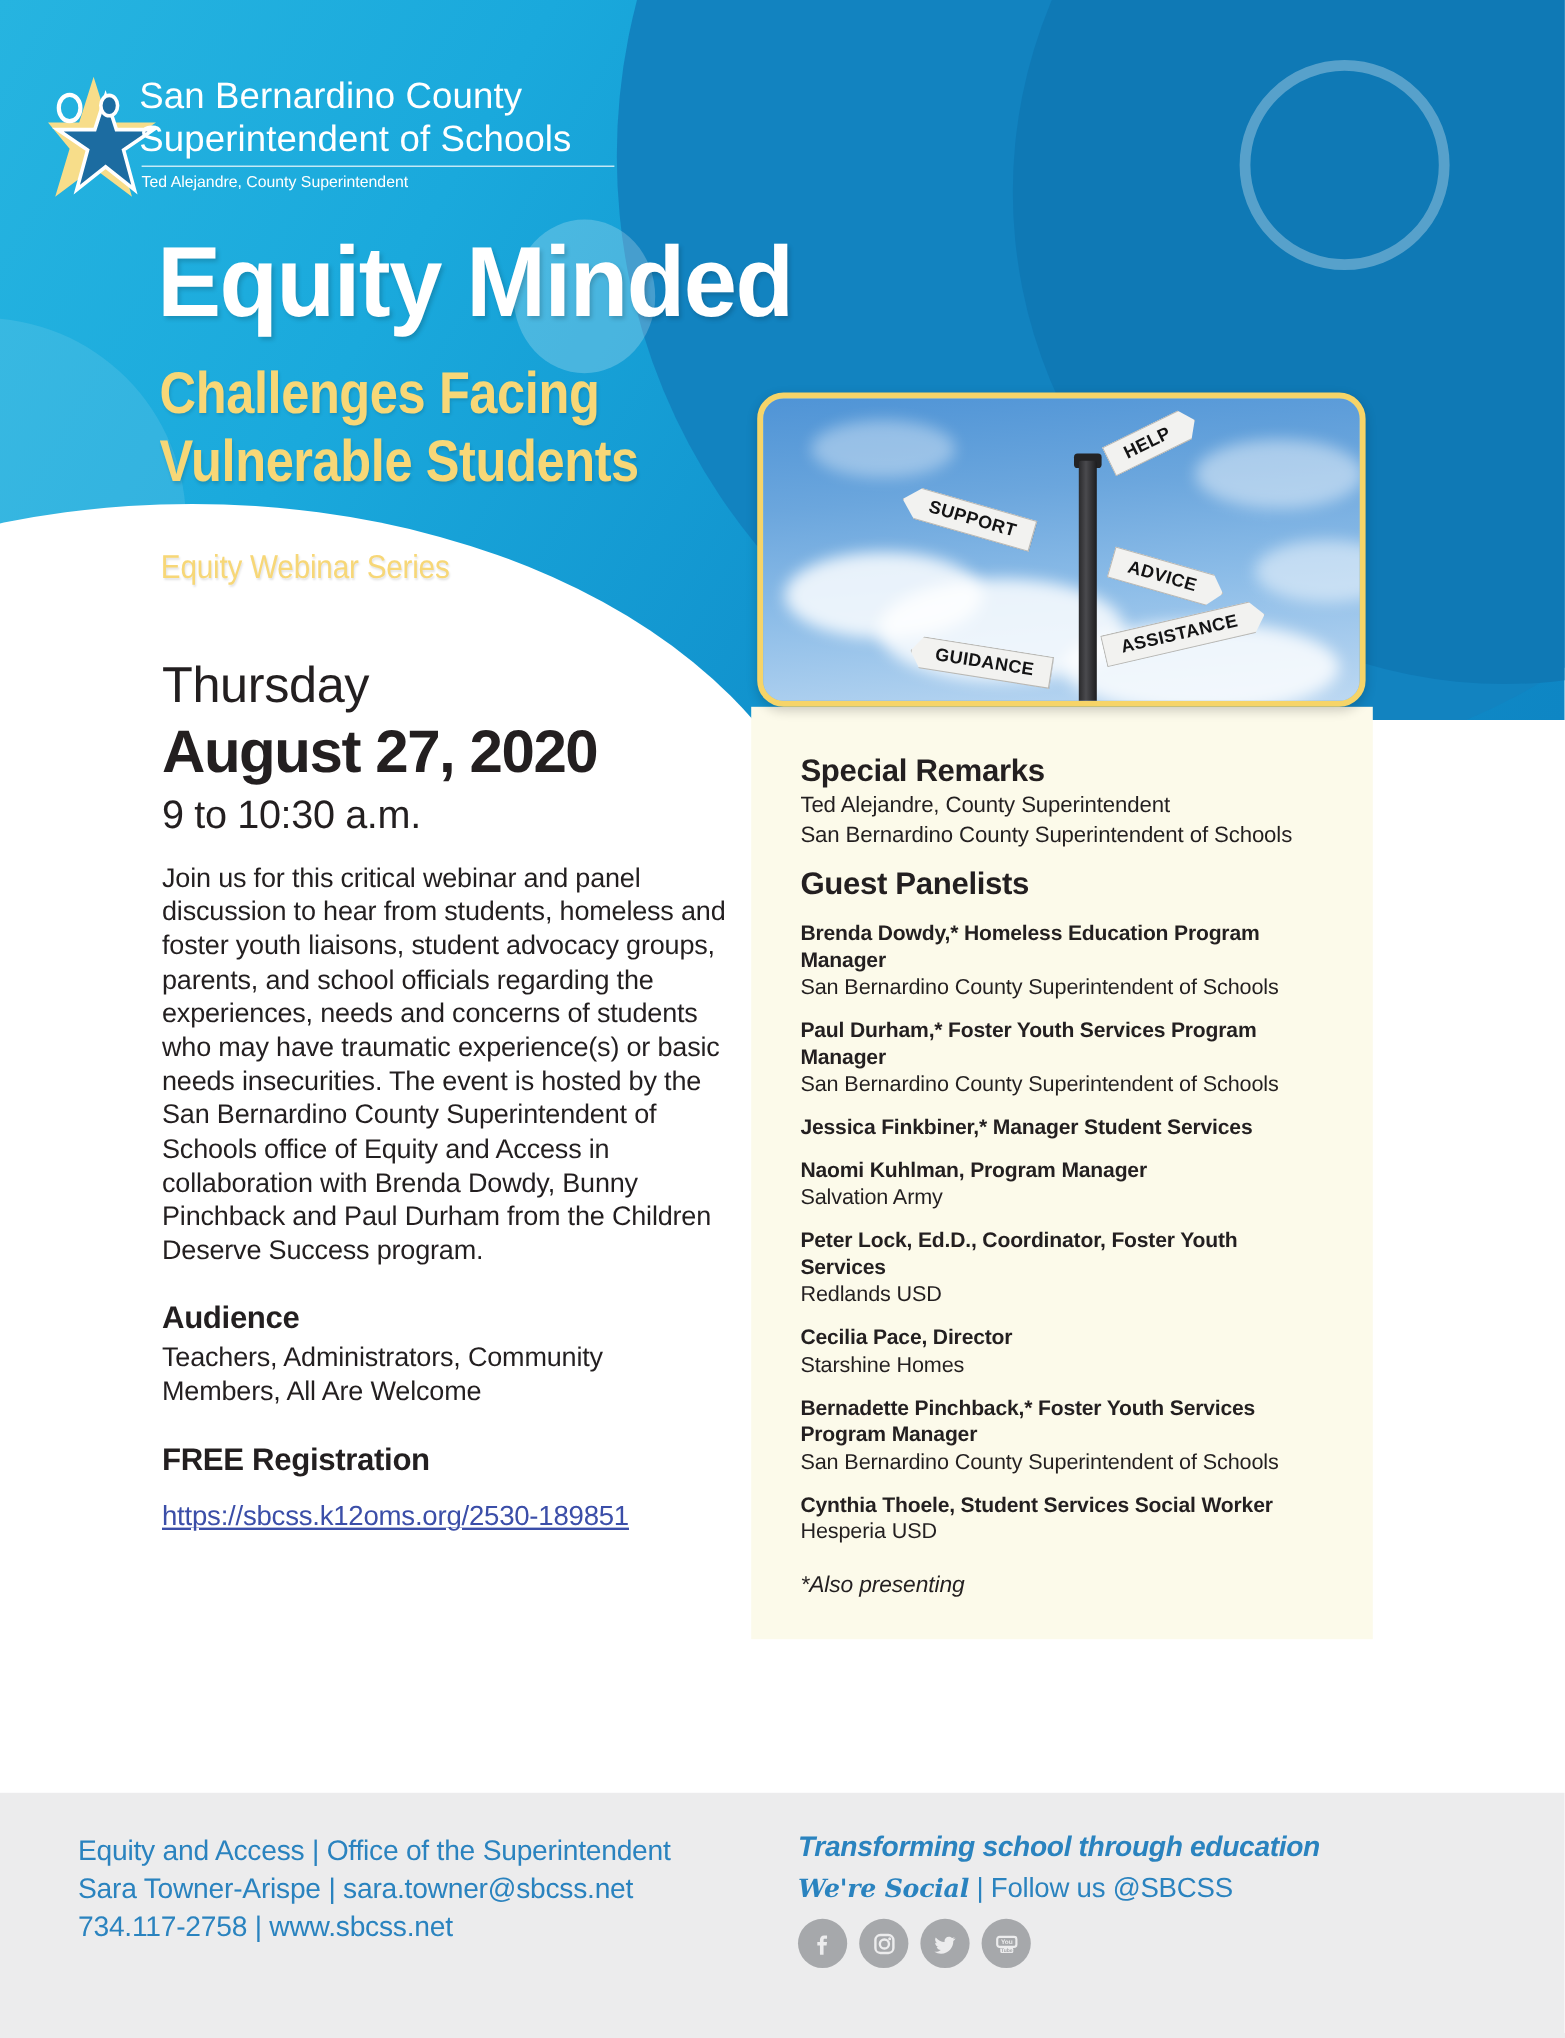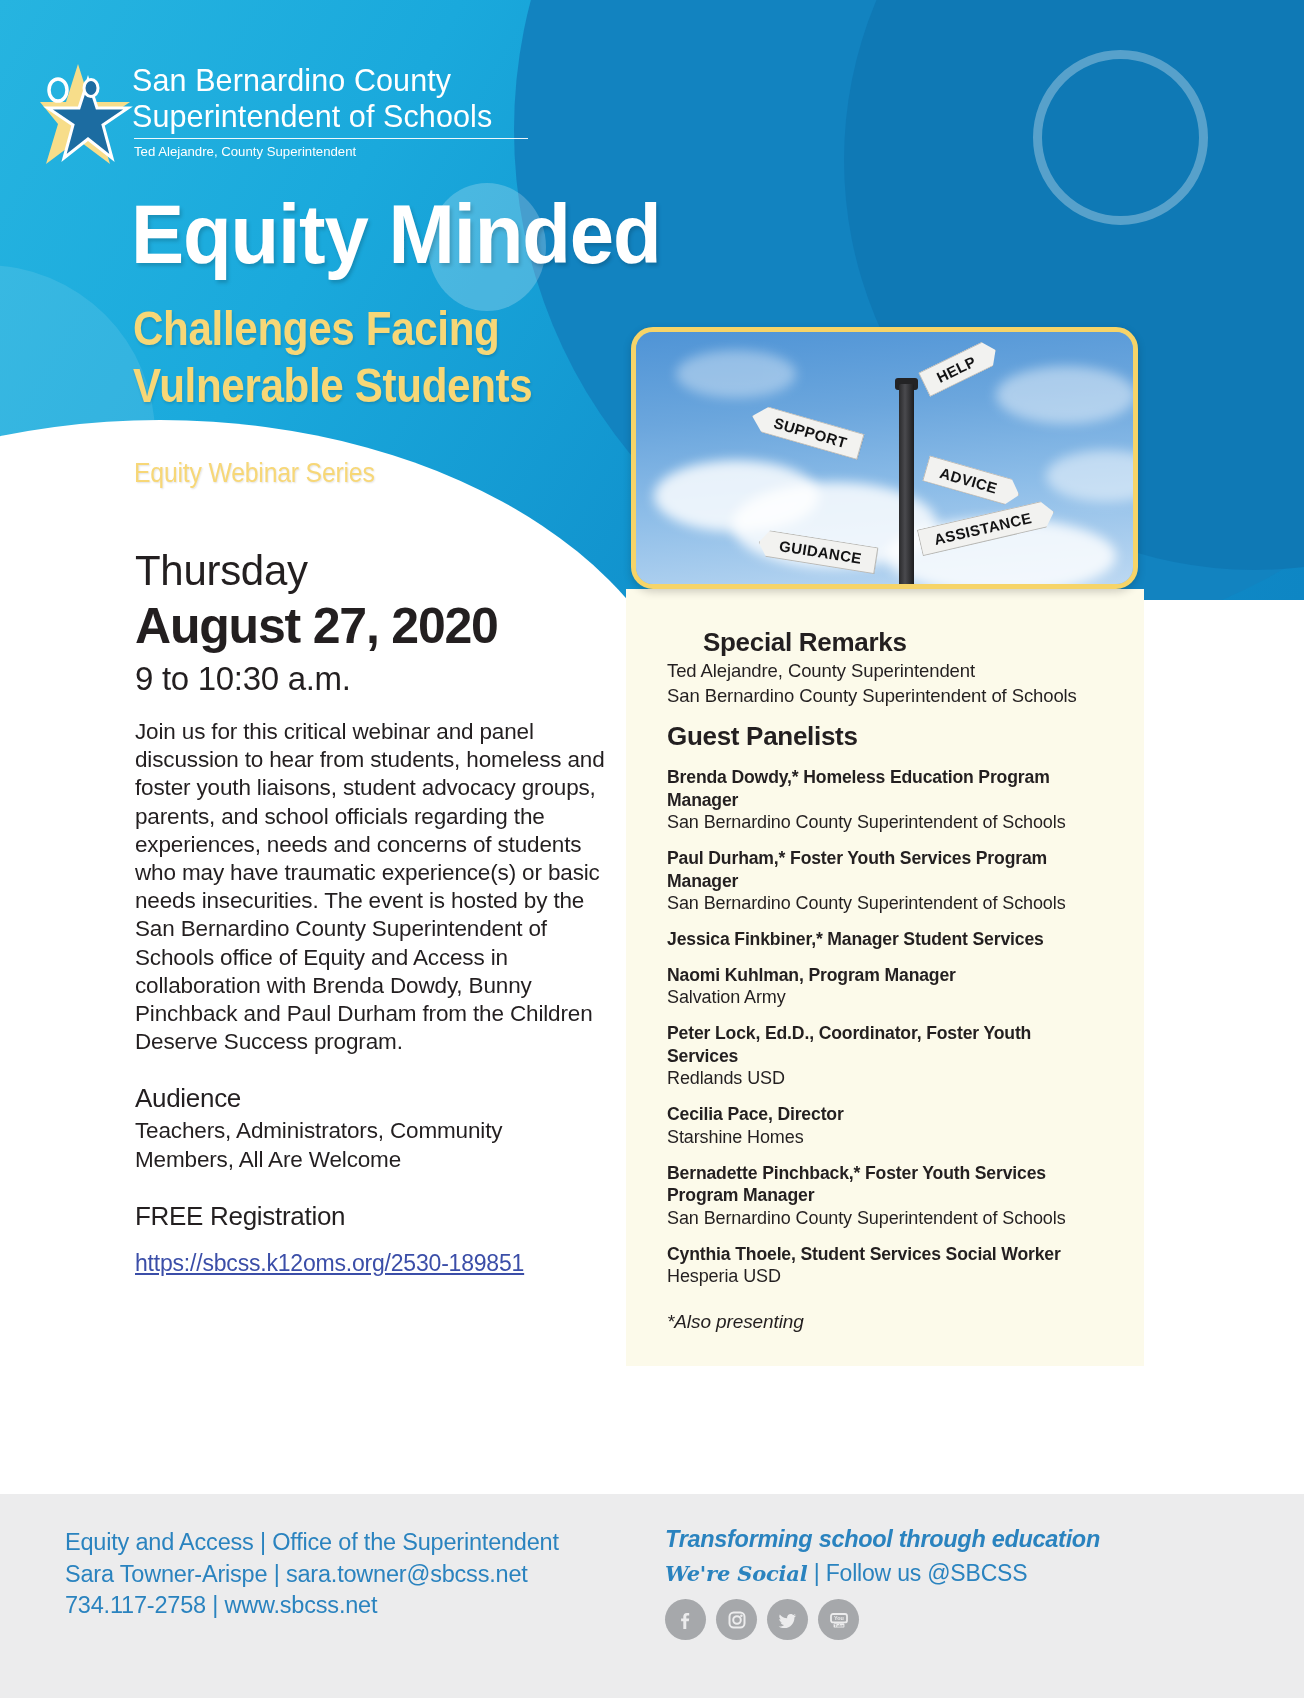--- a/index.html
+++ b/index.html
@@ -71,21 +71,21 @@
     background: #ffffff;
   }
 
   
   .logo-block {
     position: absolute; left: 36px; top: 58px;
     width: 560px; height: 122px;
     z-index: 6;
   }
   .logo-mark { position: absolute; left: 0; top: 0; width: 104px; height: 110px; }
-  .logo-text { position: absolute; left: 96px; top: 4px; width: 440px; }
+  .logo-text { position: absolute; left: 80px; top: 4px; width: 440px; }
   .logo-line1, .logo-line2 {
     color: #ffffff;
     font-size: 30.5px;
     line-height: 36px;
     font-weight: 400;
     letter-spacing: 0.1px;
     white-space: nowrap;
   }
   .logo-rule {
     margin-top: 4px; margin-left: 2px;
@@ -189,39 +189,39 @@
     color: #231f20;
   }
   .day { font-size: 42px; line-height: 52px; font-weight: 400; letter-spacing: -0.3px; }
   .date { font-size: 50px; line-height: 62px; font-weight: 700; letter-spacing: -1.2px; margin-top: -2px; }
   .time { font-size: 33px; line-height: 46px; font-weight: 400; letter-spacing: -0.3px; margin-top: -1px; }
   .para {
     font-size: 22.5px; line-height: 28.2px; font-weight: 400;
     margin-top: 16px; color: #231f20; letter-spacing: -0.15px;
   }
   .sec-head {
-    font-size: 26px; line-height: 32px; font-weight: 400;
+    font-size: 26px; line-height: 32px; font-weight: 700;
     margin-top: 26px; letter-spacing: -0.3px;
   }
   .sec-body { font-size: 22.5px; line-height: 28.5px; font-weight: 400; margin-top: 3px; letter-spacing: -0.15px; }
   .reg-link {
     display: inline-block;
     font-size: 23px; line-height: 30px; margin-top: 16px;
     color: #3b4ea8; text-decoration: underline;
     letter-spacing: -0.2px;
   }
 
   
   .rightpanel {
     position: absolute; left: 626px; top: 589px; z-index: 5;
     width: 518px; height: 777px;
     background: #fcfaea;
   }
   .rp-inner { position: absolute; left: 41px; top: 36px; width: 436px; color: #231f20; }
-  .rp-h1 { font-size: 26px; line-height: 34px; font-weight: 700; letter-spacing: -0.3px; margin-left: 36px; }
+  .rp-h1 { font-size: 26px; line-height: 34px; font-weight: 700; letter-spacing: -0.3px; }
   .rp-sub { font-size: 18.5px; line-height: 24.5px; font-weight: 400; letter-spacing: -0.1px; }
   .rp-note { font-size: 22px; line-height: 30px; font-weight: 400; margin-top: 19px; letter-spacing: -0.25px; }
   .rp-h2 { font-size: 26px; line-height: 34px; font-weight: 700; margin-top: 11px; letter-spacing: -0.3px; }
   .panelist { margin-top: 13px; }
   .p-name { font-size: 17.6px; line-height: 22.5px; font-weight: 700; letter-spacing: -0.15px; }
   .p-org  { font-size: 18px;   line-height: 23px;   font-weight: 400; letter-spacing: -0.1px; }
   .rp-foot { font-size: 19px; line-height: 26px; font-style: italic; margin-top: 21px; letter-spacing: -0.1px; }
 
   
   .footer {

